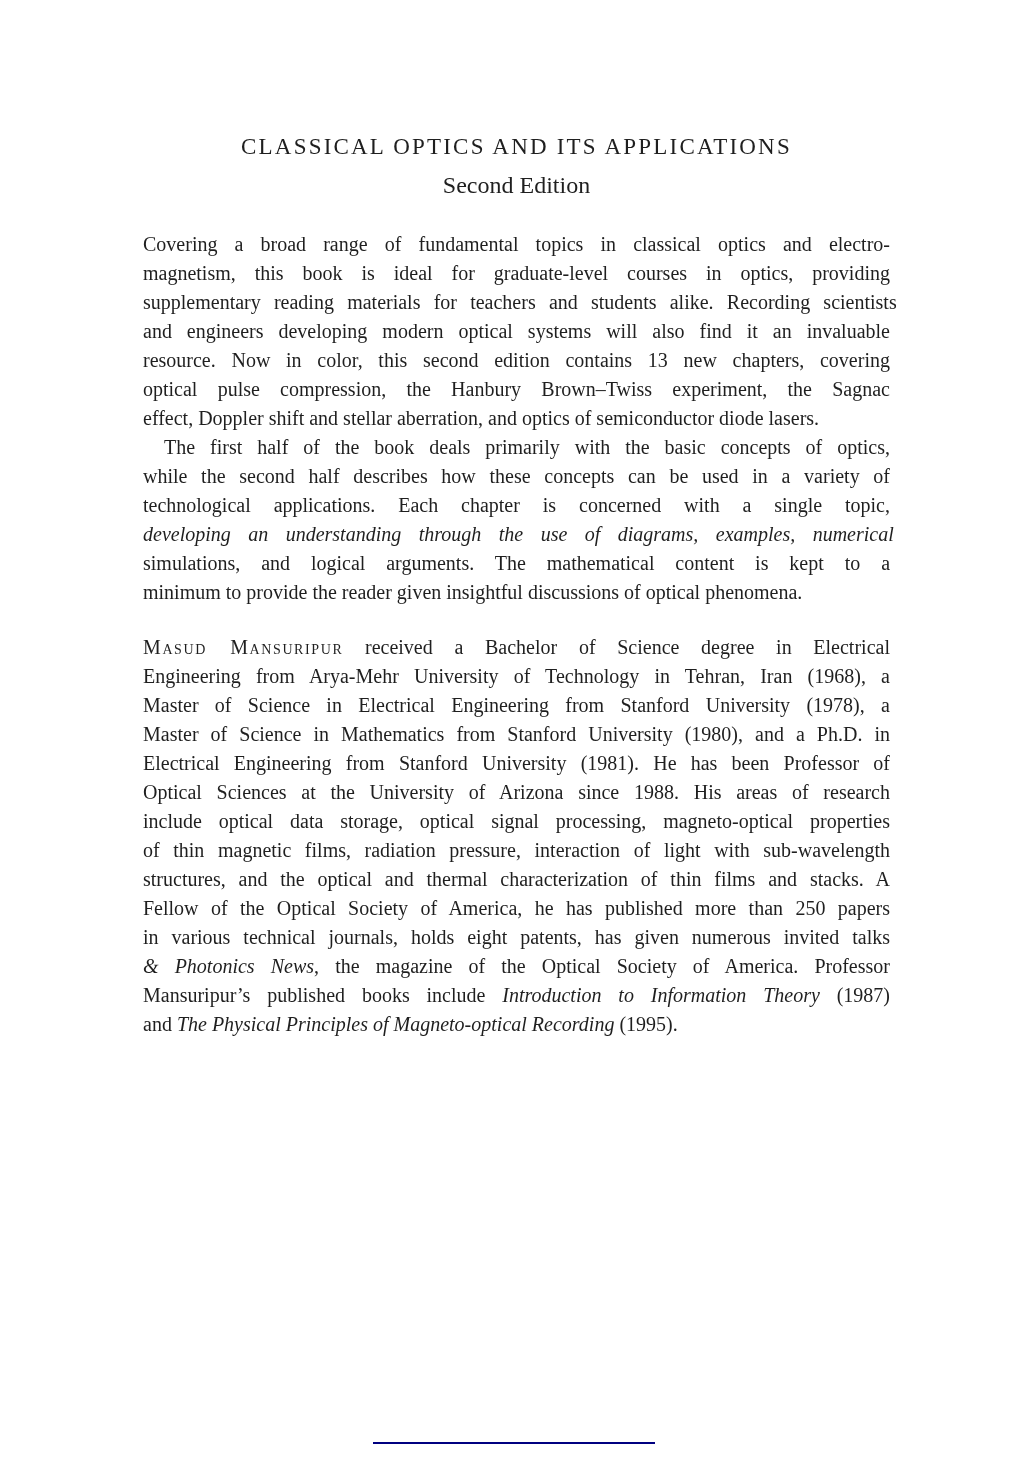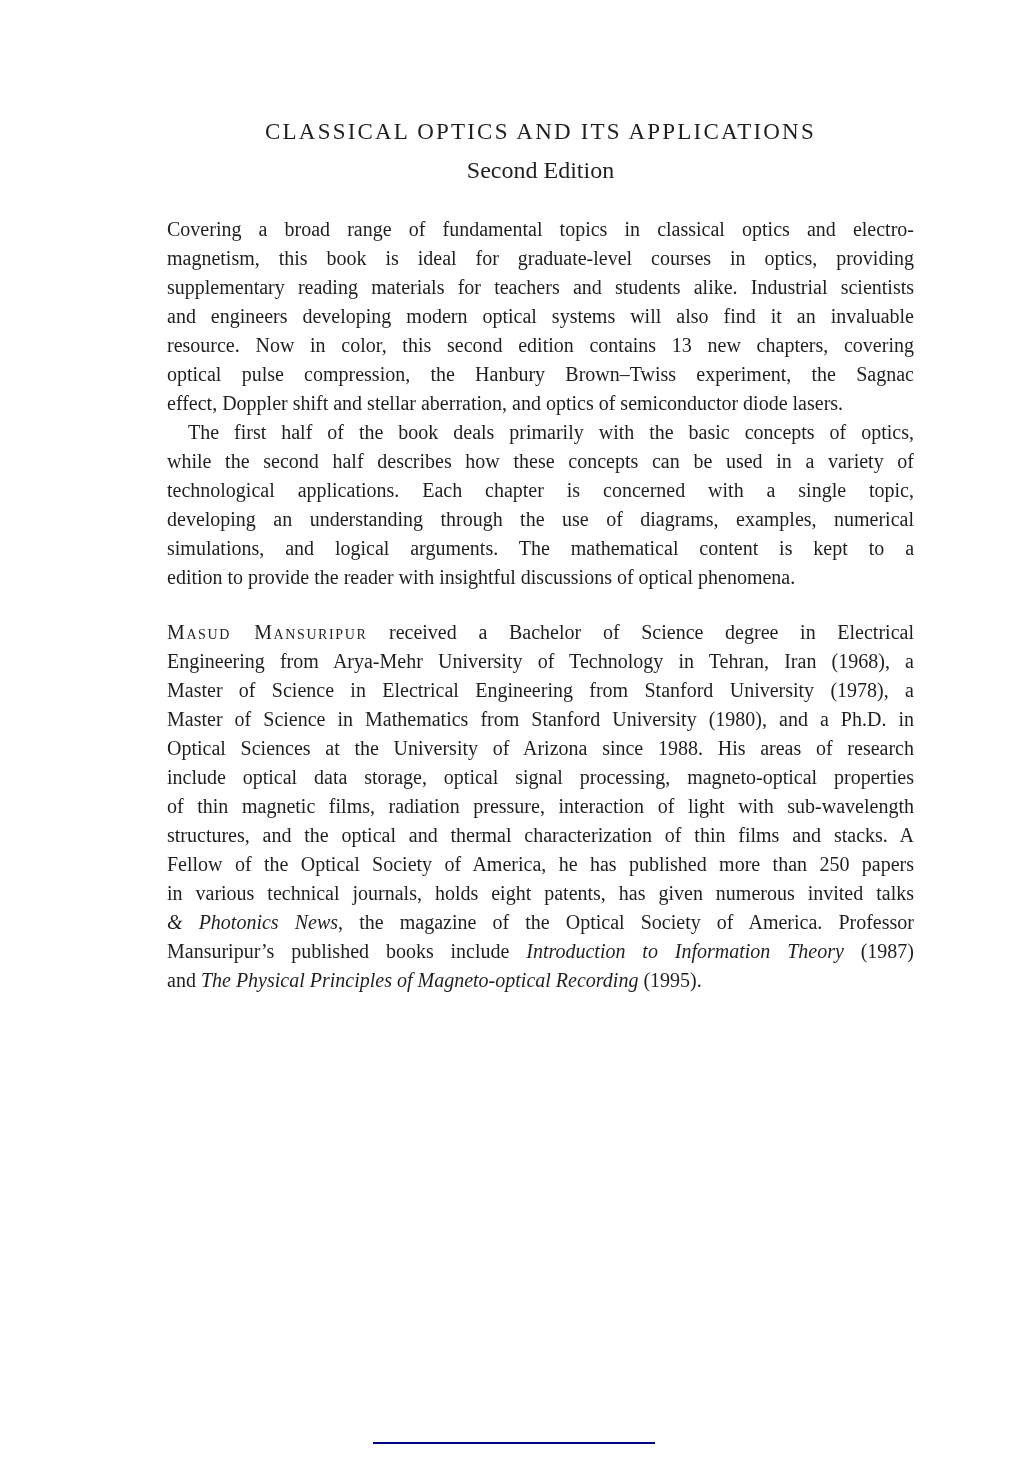--- a/index.html
+++ b/index.html
@@ -10,23 +10,22 @@
   body {
     width: 1028px;
     height: 1459px;
     position: relative;
     font-family: "Liberation Serif", "DejaVu Serif", serif;
     color: #1f1f1f;
   }
   .text-block {
     position: absolute;
     left: 143px;
-    top: 0;
+    top: 15px;
     width: 747px;
-    margin-left: 24px;
   }
   .title {
     margin: 119px 0 0 0;
     font-size: 23px;
     line-height: 26px;
     font-weight: normal;
     letter-spacing: 2.2px;
     text-align: center;
     white-space: nowrap;
   }
@@ -60,39 +59,40 @@
 </style>
 </head>
 <body style="color: rgb(31, 31, 31);">
 
 <div class="text-block">
   <h1 class="title">CLASSICAL OPTICS AND ITS APPLICATIONS</h1>
   <h2 class="subtitle">Second Edition</h2>
   <div class="para p1">
       <div class="line first" style="display: block; word-spacing: 12.12px;"><span>Covering a broad range of fundamental topics in classical optics and electro-</span></div>
       <div class="line" style="display: block; word-spacing: 13.93px;"><span>magnetism, this book is ideal for graduate-level courses in optics, providing</span></div>
-      <div class="line" style="display: block; word-spacing: 8.21px;"><span>supplementary reading materials for teachers and students alike. Industrial scientists</span></div>
+      <div class="line" style="display: block; word-spacing: 8.21px;"><span>supplementary reading materials for teachers and students alike. Recording scientists</span></div>
       <div class="line" style="display: block; word-spacing: 9.99px;"><span>and engineers developing modern optical systems will also find it an invaluable</span></div>
       <div class="line" style="display: block; word-spacing: 10.72px;"><span>resource. Now in color, this second edition contains 13 new chapters, covering</span></div>
       <div class="line" style="display: block; word-spacing: 15.23px;"><span>optical pulse compression, the Hanbury Brown–Twiss experiment, the Sagnac</span></div>
       <div class="line last" style="display: block;"><span>effect, Doppler shift and stellar aberration, and optics of semiconductor diode lasers.</span></div>
     </div>
   <div class="para p2 indent-first">
       <div class="line first" style="display: block; word-spacing: 9.96px;"><span>The first half of the book deals primarily with the basic concepts of optics,</span></div>
       <div class="line" style="display: block; word-spacing: 8.69px; text-align: center;"><span>while the second half describes how these concepts can be used in a variety of</span></div>
       <div class="line" style="display: block; word-spacing: 17.9px;"><span>technological applications. Each chapter is concerned with a single topic,</span></div>
-      <div class="line" style="display: block; word-spacing: 12.46px;"><span>developing an understanding through the use of diagrams, examples, numerical</span></div>
+      <div class="line" style="display: block; word-spacing: 12.46px; font-style: italic;"><span>developing an understanding through the use of diagrams, examples, numerical</span></div>
       <div class="line" style="display: block; word-spacing: 15.9px;"><span>simulations, and logical arguments. The mathematical content is kept to a</span></div>
-      <div class="line last" style="display: block;"><span>edition to provide the reader with insightful discussions of optical phenomena.</span></div>
+      <div class="line last" style="display: block;"><span>minimum to provide the reader given insightful discussions of optical phenomena.</span></div>
     </div>
   <div class="para p3">
       <div class="line first" style="display: block; word-spacing: 16.69px;"><span class="sc">Masud Mansuripur</span><span> received a Bachelor of Science degree in Electrical</span></div>
       <div class="line" style="display: block; word-spacing: 10.18px;"><span>Engineering from Arya-Mehr University of Technology in Tehran, Iran (1968), a</span></div>
       <div class="line" style="display: block; word-spacing: 11.33px;"><span>Master of Science in Electrical Engineering from Stanford University (1978), a</span></div>
       <div class="line" style="display: block; word-spacing: 7.03px;"><span>Master of Science in Mathematics from Stanford University (1980), and a Ph.D. in</span></div>
+      <div class="line" style="display: block; word-spacing: 9.22px;"><span>Electrical Engineering from Stanford University (1981). He has been Professor of</span></div>
       <div class="line" style="display: block; word-spacing: 9.72px;"><span>Optical Sciences at the University of Arizona since 1988. His areas of research</span></div>
       <div class="line" style="display: block; word-spacing: 11.87px;"><span>include optical data storage, optical signal processing, magneto-optical properties</span></div>
       <div class="line" style="display: block; word-spacing: 8.6px;"><span>of thin magnetic films, radiation pressure, interaction of light with sub-wavelength</span></div>
       <div class="line" style="display: block; word-spacing: 7.82px;"><span>structures, and the optical and thermal characterization of thin films and stacks. A</span></div>
       <div class="line" style="display: block; word-spacing: 7.39px;"><span>Fellow of the Optical Society of America, he has published more than 250 papers</span></div>
       <div class="line" style="display: block; word-spacing: 7.97px;"><span>in various technical journals, holds eight patents, has given numerous invited talks</span></div>
       <div class="line" style="display: block; word-spacing: 11.1px;"><span class="it">&amp; Photonics News</span><span>, the magazine of the Optical Society of America. Professor</span></div>
       <div class="line" style="display: block; word-spacing: 11.85px;"><span>Mansuripur’s published books include </span><span class="it">Introduction to Information Theory</span><span> (1987)</span></div>
       <div class="line last" style="display: block;"><span>and </span><span class="it">The Physical Principles of Magneto-optical Recording</span><span> (1995).</span></div>
     </div>

